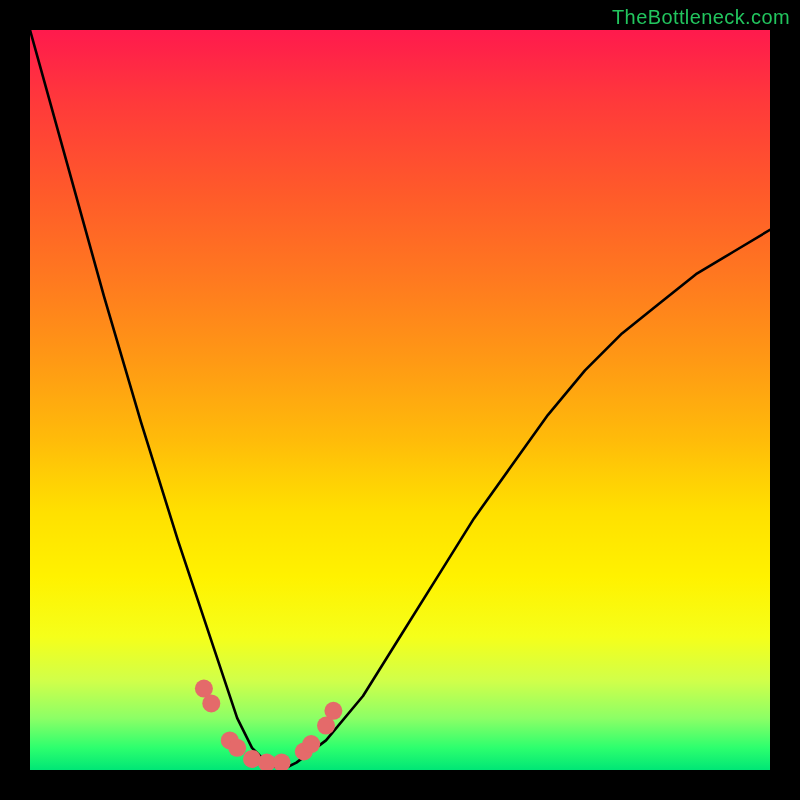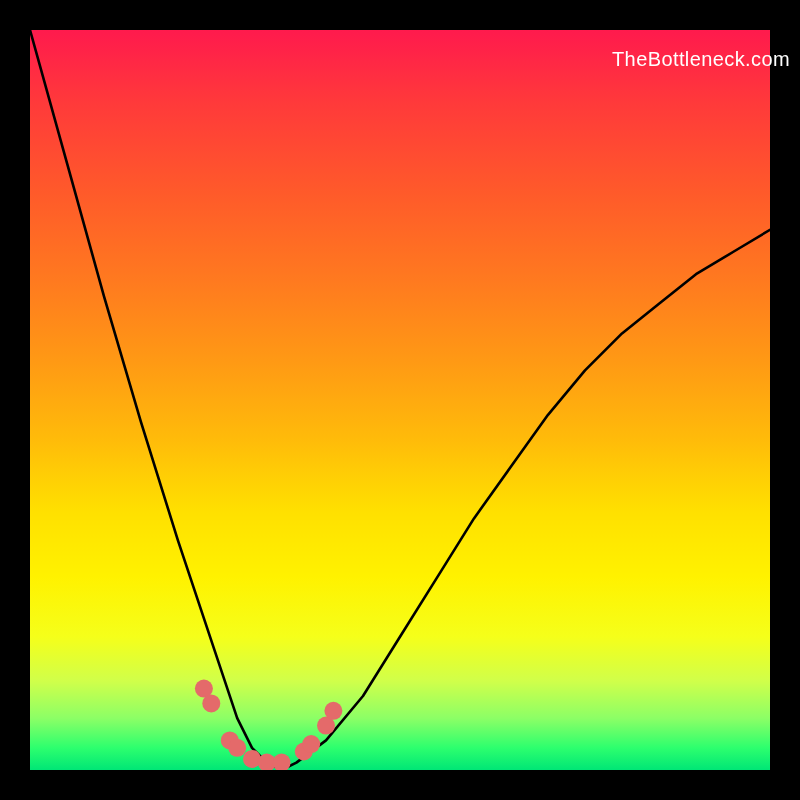--- a/index.html
+++ b/index.html
@@ -39,24 +39,23 @@
       #2dff6e 97%,
       #00e676 100%
     );
   }
   .watermark {
     position: absolute;
     top: 6px;
     right: 10px;
     font-family: Arial, Helvetica, sans-serif;
     font-size: 20px;
-    color: #ffffff;
+    color: #22c55e;
     font-weight: 500;
     letter-spacing: 0.02em;
-    margin-top: 42px;
   }
   svg.curve {
     position: absolute;
     left: 0;
     top: 0;
   }
 </style>
 </head>
 <body>
 

